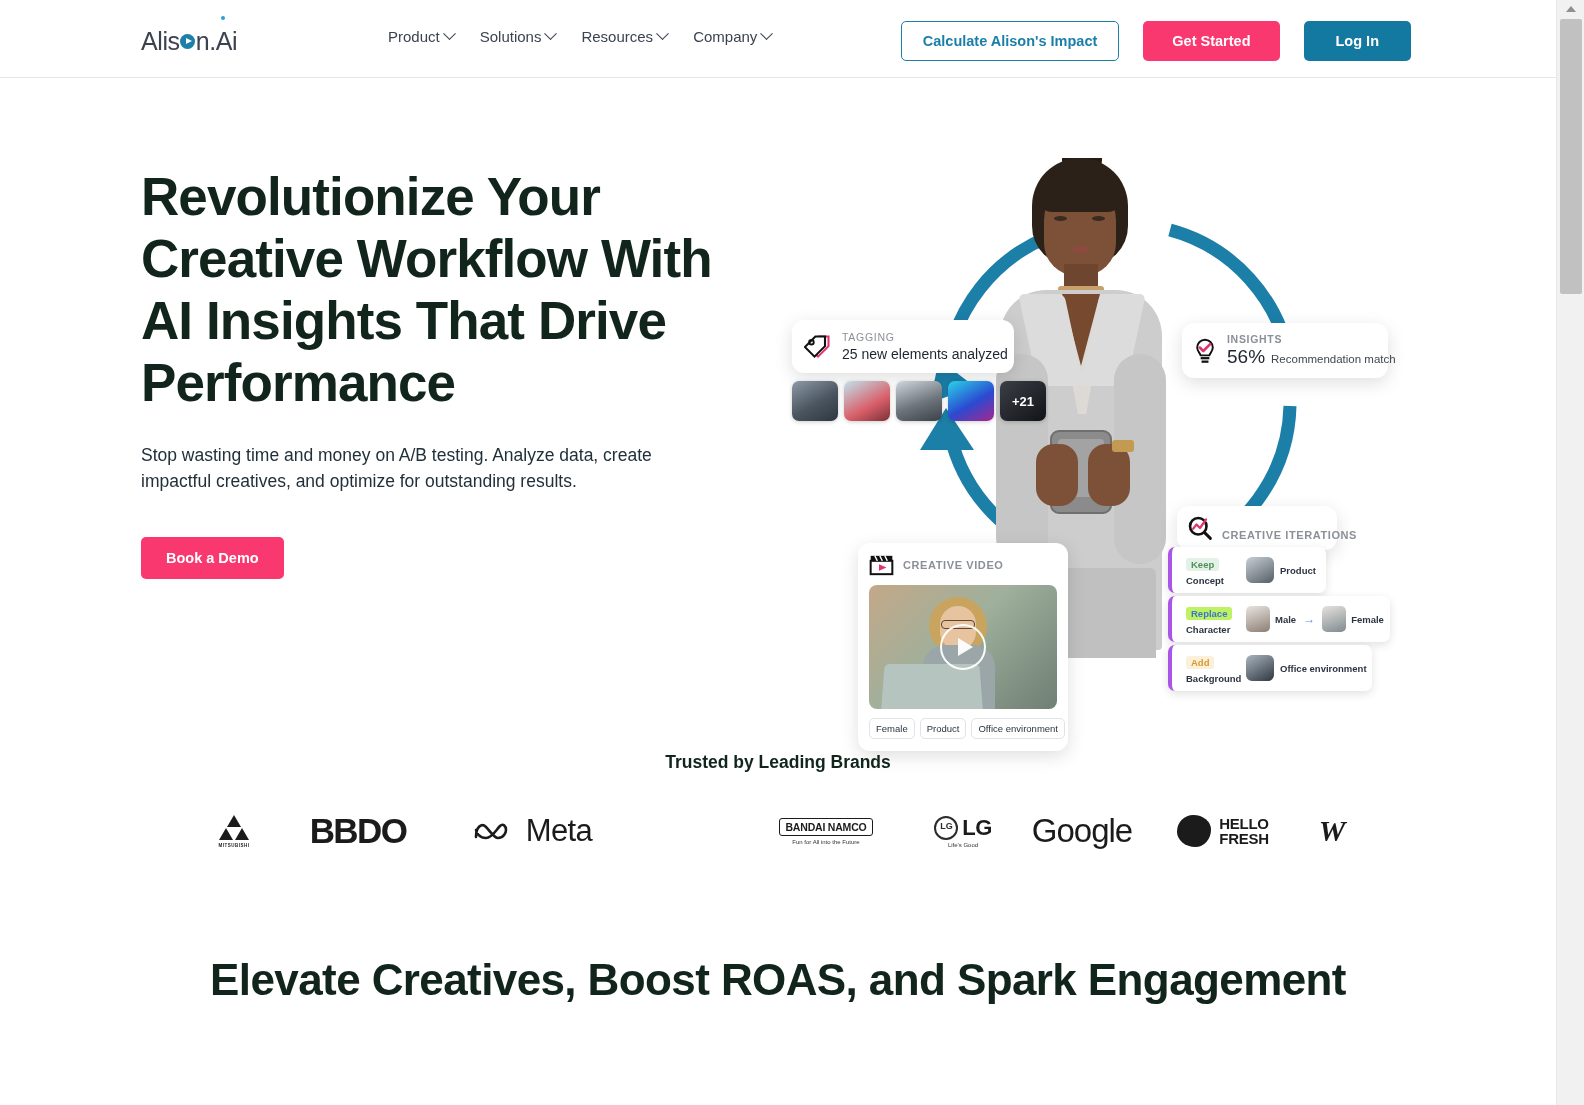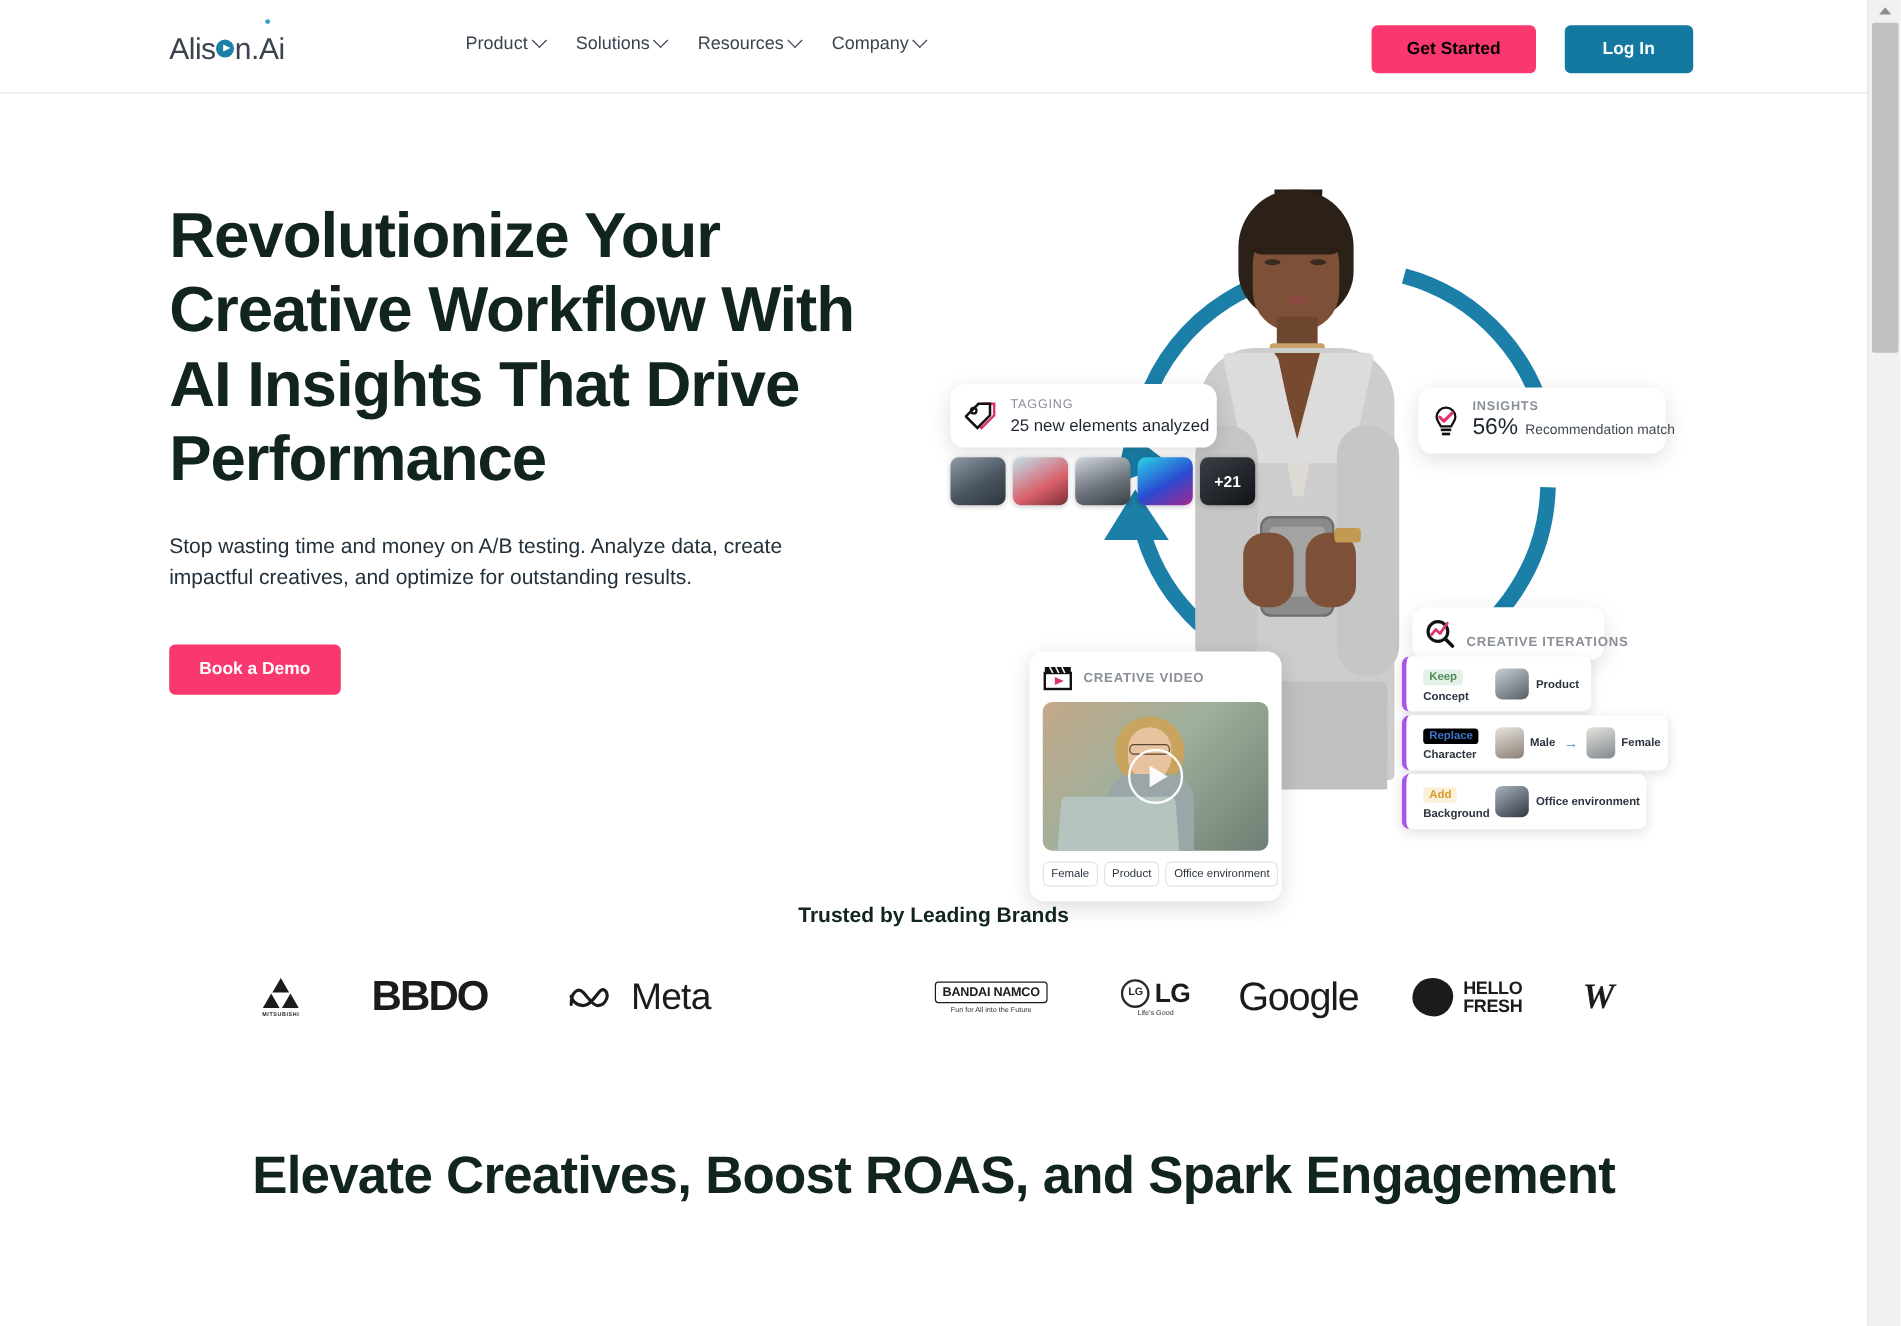--- a/index.html
+++ b/index.html
@@ -144,21 +144,21 @@
     white-space: nowrap;
   }
   .btn-outline {
     background: #fff;
     color: #1b7fa8;
     border: 1px solid #1b7fa8;
     padding: 11px 21px;
   }
   .btn-pink {
     background: #f8386f;
-    color: #000000;
+    color: #ffffff;
     padding: 12px 29px;
   }
   .btn-teal {
     background: #1479a0;
     color: #fff;
     padding: 12px 32px;
   }
 
   
   .hero {
@@ -435,21 +435,21 @@
   }
   .ci-r1 { left: 398px; top: 389px; width: 158px; }
   .ci-r2 { left: 398px; top: 438px; width: 222px; }
   .ci-r3 { left: 398px; top: 487px; width: 204px; }
   .ci-act {
     font-size: 9.5px; font-weight: bold;
     padding: 1px 5px; border-radius: 3px;
     display: inline-block;
   }
   .ci-act.keep { color: #4f8f5a; background: #e4f1e7; }
-  .ci-act.replace { color: #3f74c9; background: #000000; }
+  .ci-act.replace { color: #3f74c9; background: #bef264; }
   .ci-act.add { color: #d99a2b; background: #fbf0d9; }
   .ci-sub { font-size: 9.5px; font-weight: bold; color: #2b3440; margin-top: 3px; }
   .ci-left { width: 60px; flex: none; }
   .ci-thumb {
     width: 28px; height: 26px; border-radius: 6px;
     flex: none; margin-right: 6px;
   }
   .cit-a { background: linear-gradient(150deg,#c8cfd6,#555d66); }
   .cit-b { background: linear-gradient(150deg,#a9b4bf,#2f3740); }
   .ci-val { font-size: 9.5px; font-weight: bold; color: #2b3440; white-space: nowrap; }
@@ -645,20 +645,21 @@
         <span>Resources</span>
         <span class="chev"></span>
       </div>
       <div class="nav-item">
         <span>Company</span>
         <span class="chev"></span>
       </div>
     </div>
 
     <div class="hdr-actions">
+      <button class="btn btn-outline">Calculate Alison's Impact</button>
       <button class="btn btn-pink">Get Started</button>
       <button class="btn btn-teal">Log In</button>
     </div>
   </div>
 
   <div class="hero">
 
     <div class="hero-left">
       <h1 class="headline">Revolutionize Your Creative Workflow With AI Insights That Drive Performance</h1>
       <p class="sub">Stop wasting time and money on A/B testing. Analyze data, create impactful creatives, and optimize for outstanding results.</p>

